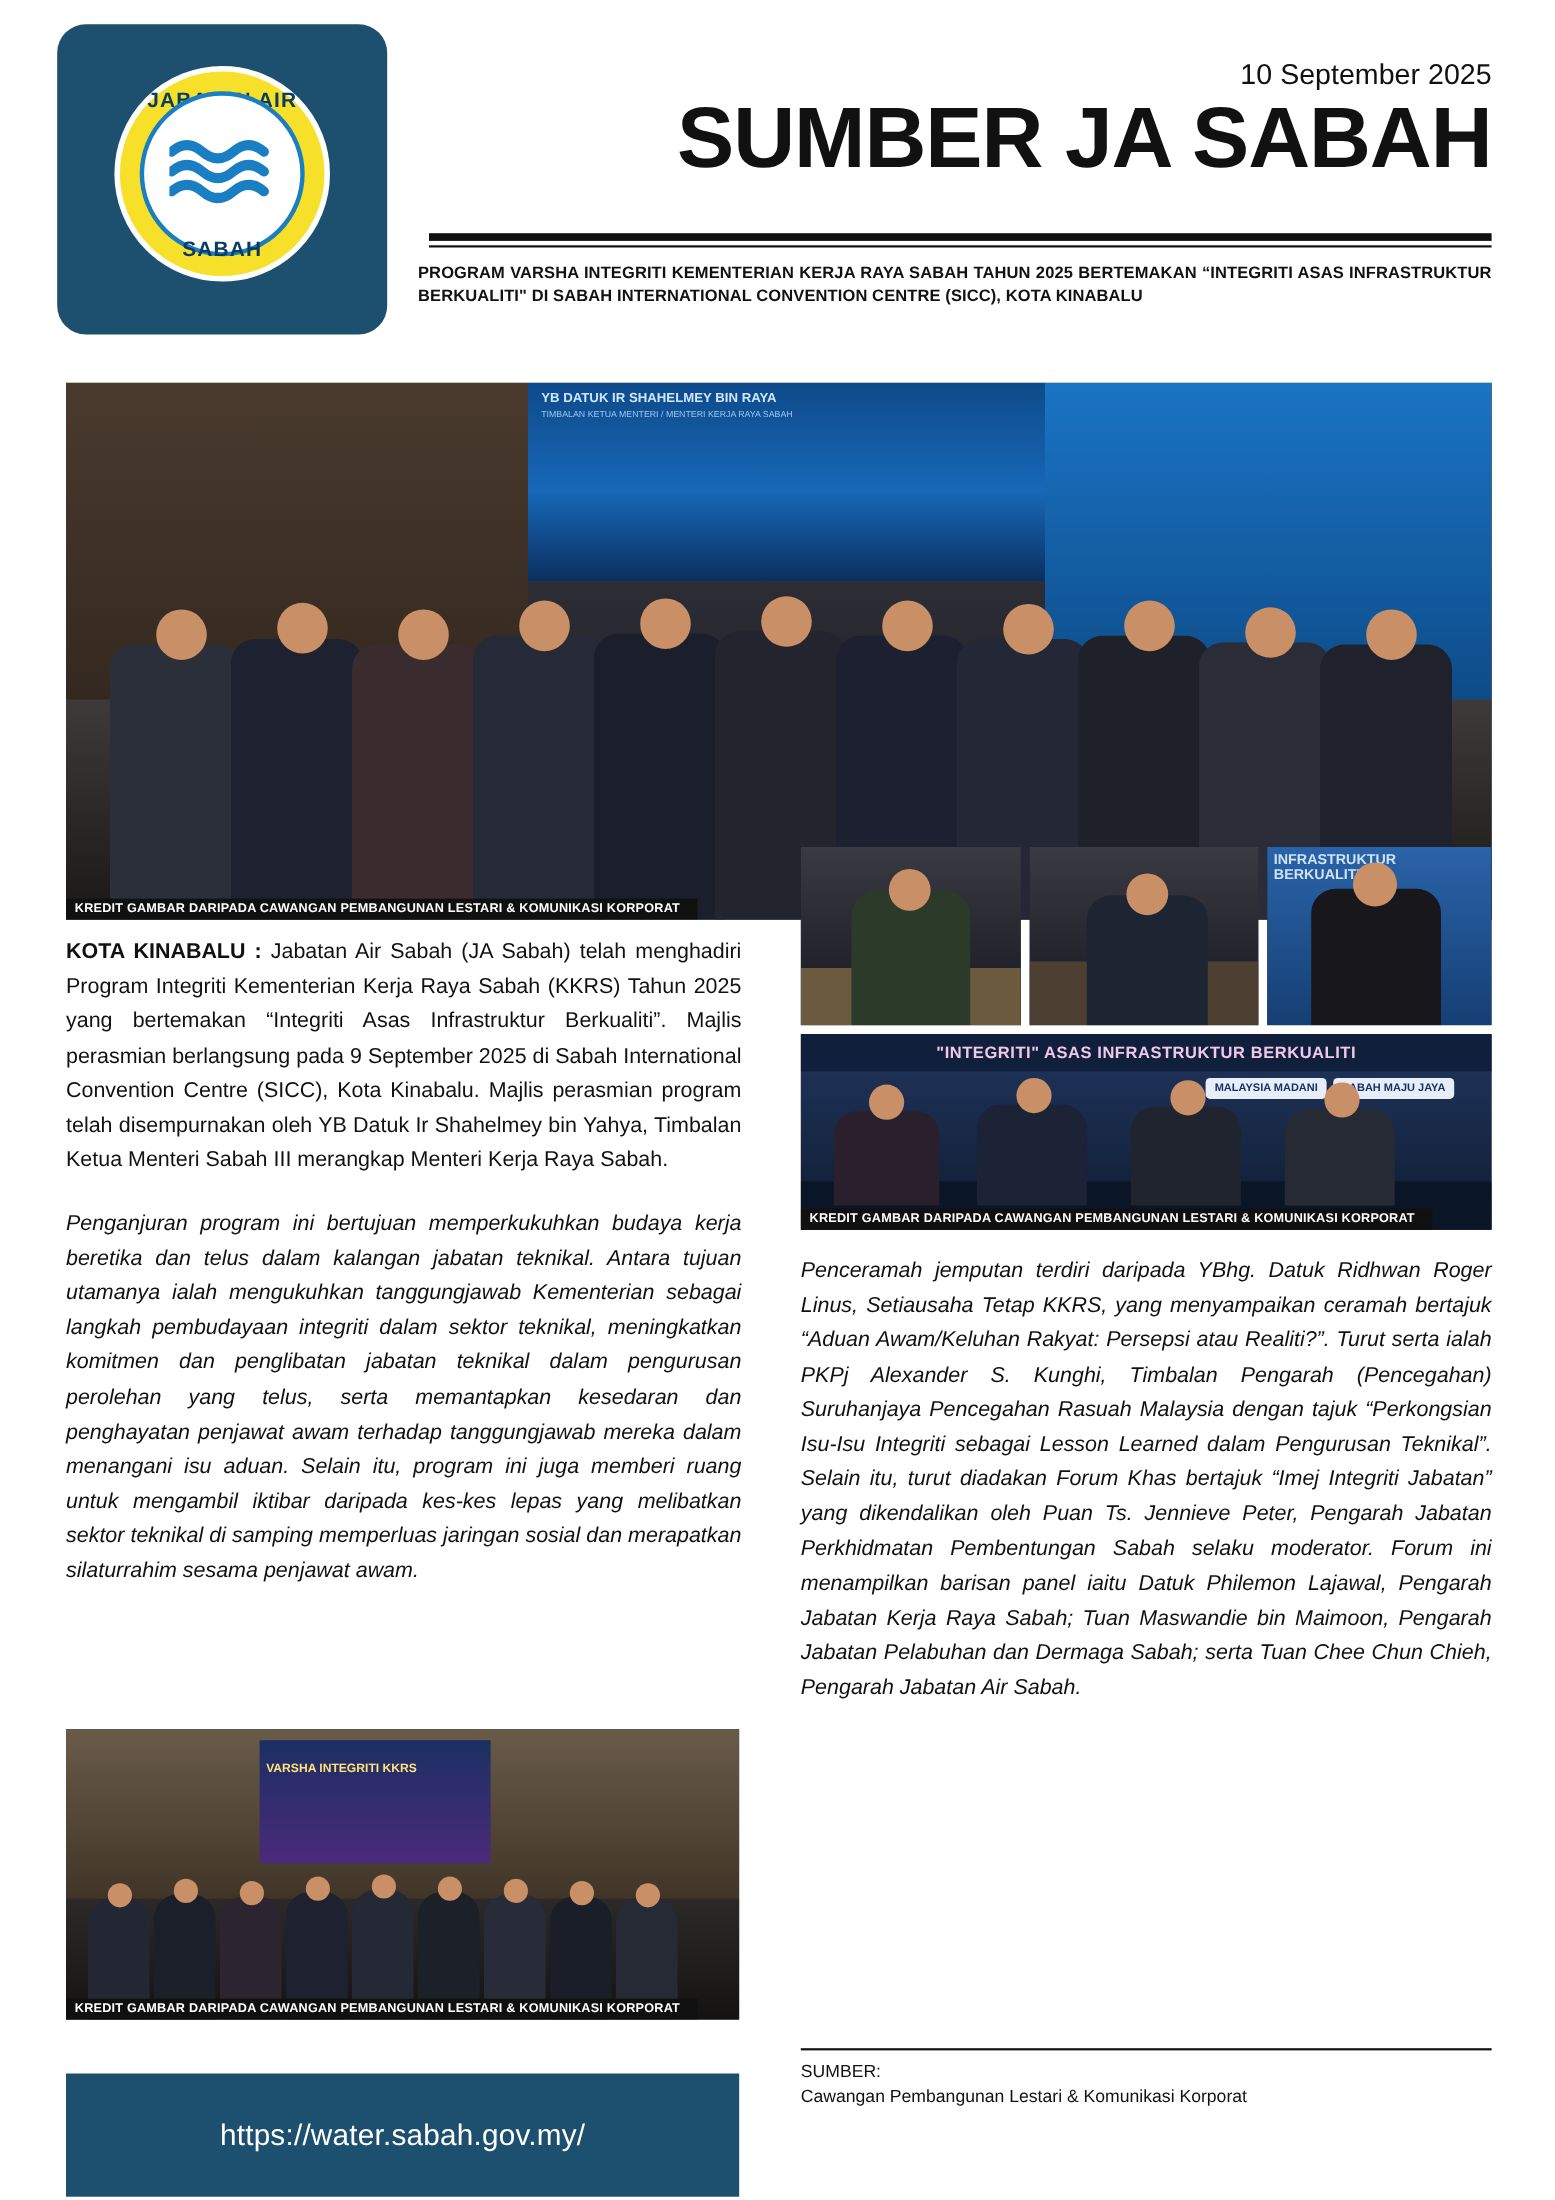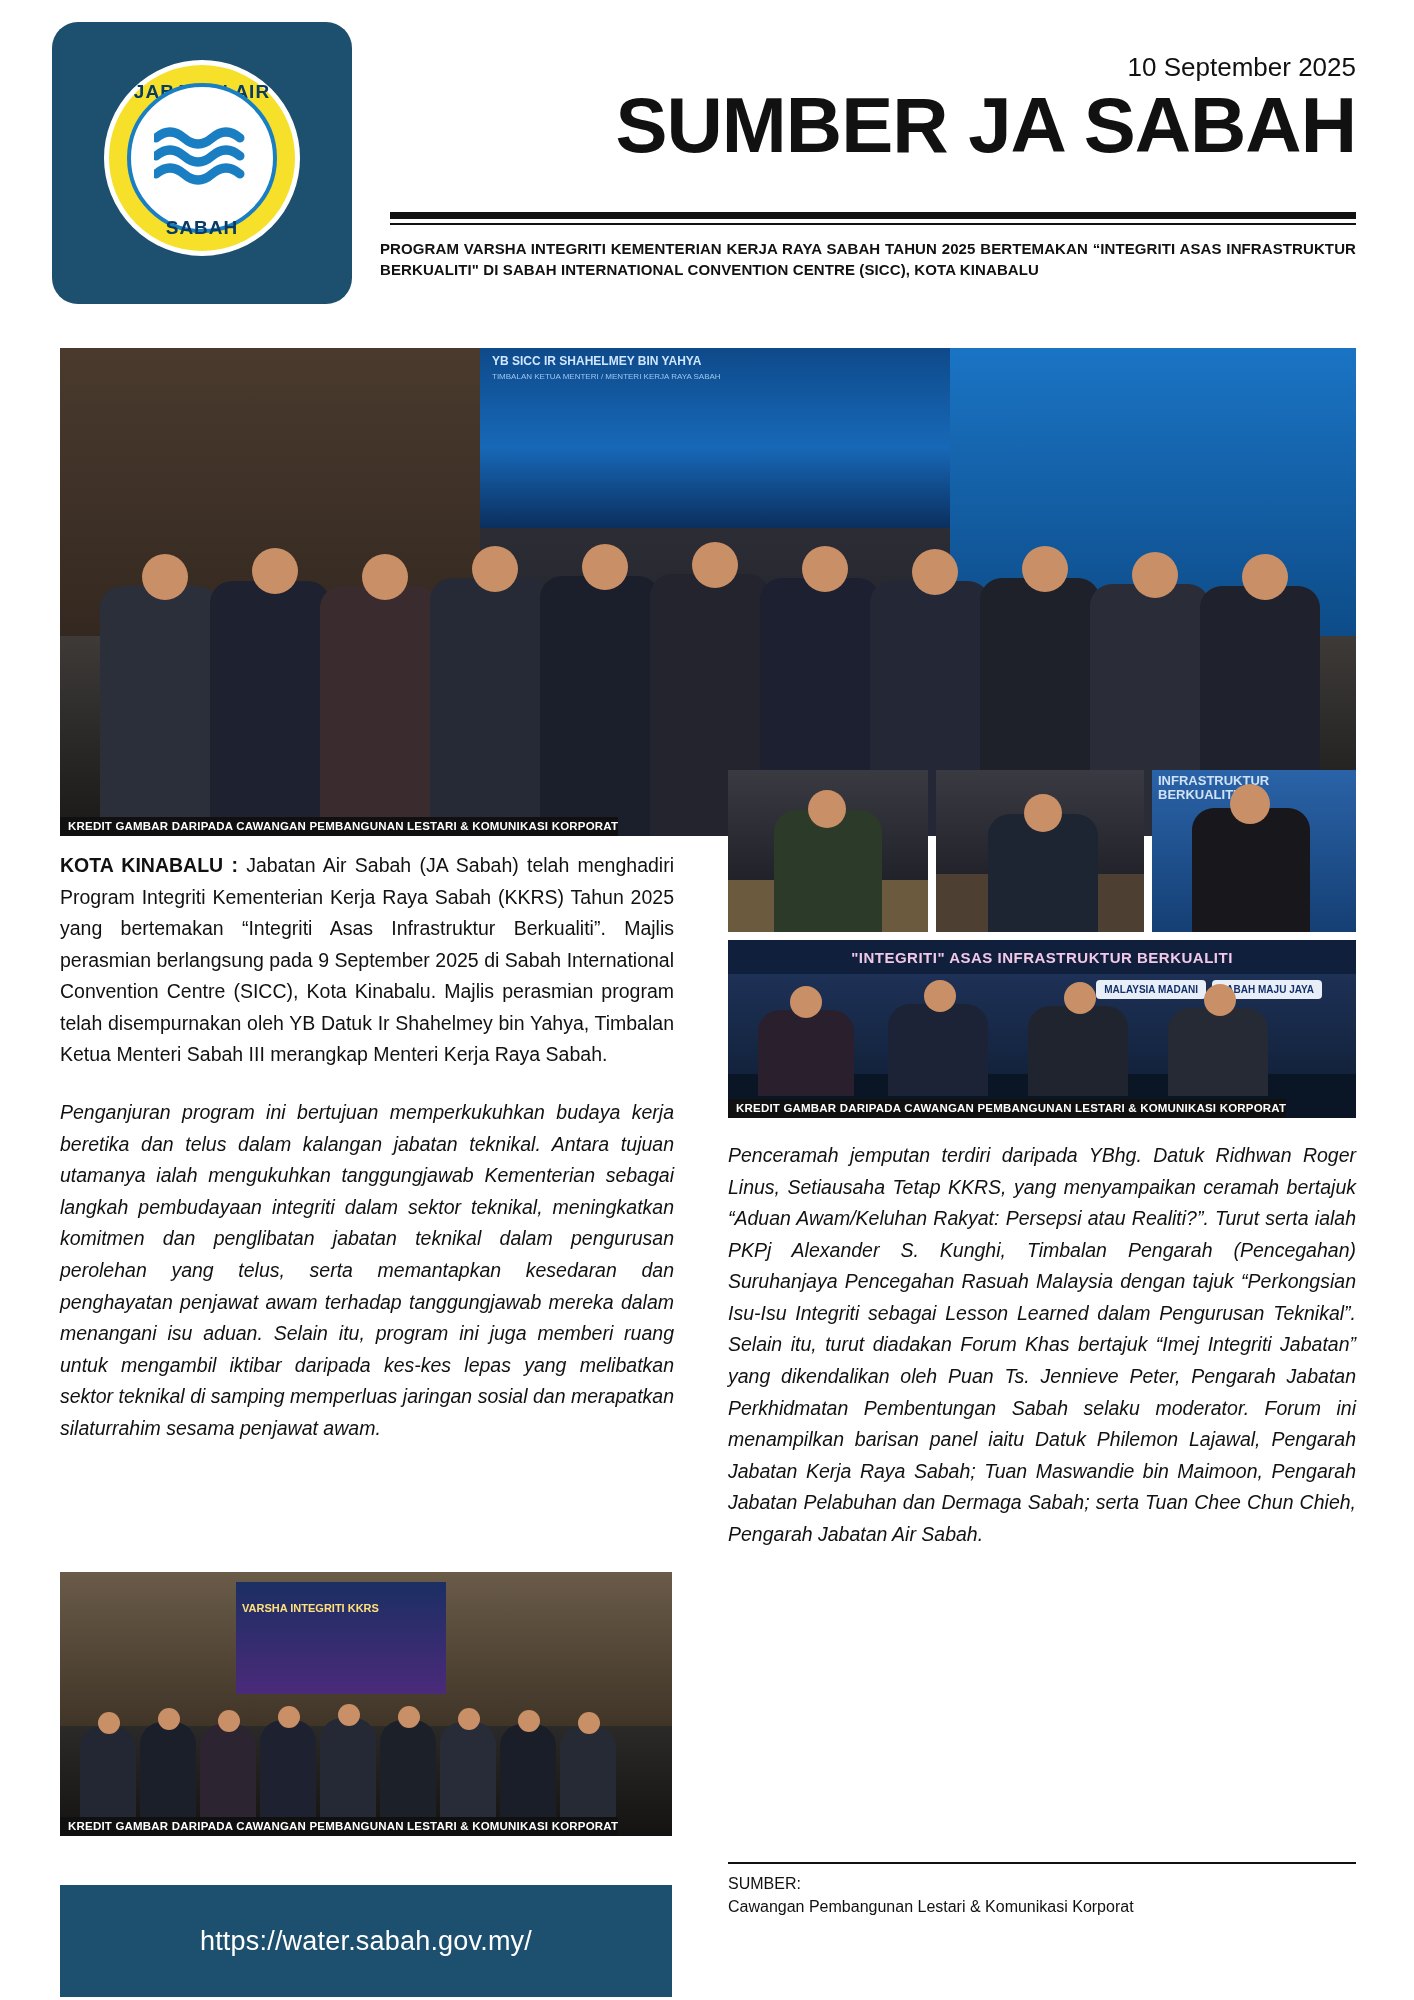--- a/index.html
+++ b/index.html
@@ -141,21 +141,21 @@
   }
   .caption-strip {
     position: absolute;
     left: 0;
     bottom: 0;
     background: #101010;
     color: #fff;
     font-size: 11.5px;
     font-weight: bold;
     letter-spacing: 0.2px;
-    padding: 3px 0 4px 8px;
+    padding: 3px 16px 4px 8px;
     white-space: nowrap;
   }
 
   #main-photo { left: 60px; top: 348px; width: 1296px; height: 488px; }
   #photo-small-1 { left: 728px; top: 770px; width: 200px; height: 162px; }
   #photo-small-2 { left: 936px; top: 770px; width: 208px; height: 162px; }
   #photo-small-3 { left: 1152px; top: 770px; width: 204px; height: 162px; }
   #photo-panel  { left: 728px; top: 940px; width: 628px; height: 178px; }
   #photo-bottom { left: 60px; top: 1572px; width: 612px; height: 264px; }
 
@@ -262,21 +262,21 @@
     <div class="date-line">10 September 2025</div>
     <div class="masthead">SUMBER JA SABAH</div>
     <div class="rule-thick"></div>
     <div class="rule-thin"></div>
     <div class="subhead">PROGRAM VARSHA INTEGRITI KEMENTERIAN KERJA RAYA SABAH TAHUN 2025 BERTEMAKAN “INTEGRITI ASAS INFRASTRUKTUR BERKUALITI" DI SABAH INTERNATIONAL CONVENTION CENTRE (SICC), KOTA KINABALU</div>
   </div>
 
   <div class="photo" id="main-photo">
     <div class="stage-bg"></div>
     <div class="screen" style="left:420px; top:0; width:470px; height:180px;"></div>
-    <div style="position:absolute;left:432px;top:6px;width:440px;color:#cfe6ff;font-size:12px;font-weight:bold;">YB SICC IR SHAHELMEY BIN YAHYA</div>
+    <div style="position:absolute;left:432px;top:6px;width:440px;color:#cfe6ff;font-size:12px;font-weight:bold;">YB DATUK IR SHAHELMEY BIN RAYA</div>
     <div style="position:absolute;left:432px;top:24px;width:440px;color:#9dc6ef;font-size:8px;">TIMBALAN KETUA MENTERI / MENTERI KERJA RAYA SABAH</div>
     <div class="screen" style="left:890px; top:0; width:406px; height:300px; background:linear-gradient(180deg,#1a74c4,#0d4a86);"></div>
     <div style="position:absolute;left:0;top:0;width:420px;height:488px;background:linear-gradient(180deg,#4a3a2e,#241c16);"></div>
     <div style="position:absolute;left:0;bottom:0;width:1296px;height:200px;background:linear-gradient(180deg,#3d3a38,#1a1918);"></div>
     <div class="person" style="left:40px;  width:120px; height:250px; background:#2b2f3a;"></div>
     <div class="person" style="left:150px; width:120px; height:255px; background:#1e2230;"></div>
     <div class="person" style="left:260px; width:120px; height:250px; background:#3a2b2f;"></div>
     <div class="person" style="left:370px; width:120px; height:258px; background:#262a36;"></div>
     <div class="person" style="left:480px; width:120px; height:260px; background:#1b1f2b;"></div>
     <div class="person" style="left:590px; width:120px; height:262px; background:#23242e;"></div>

